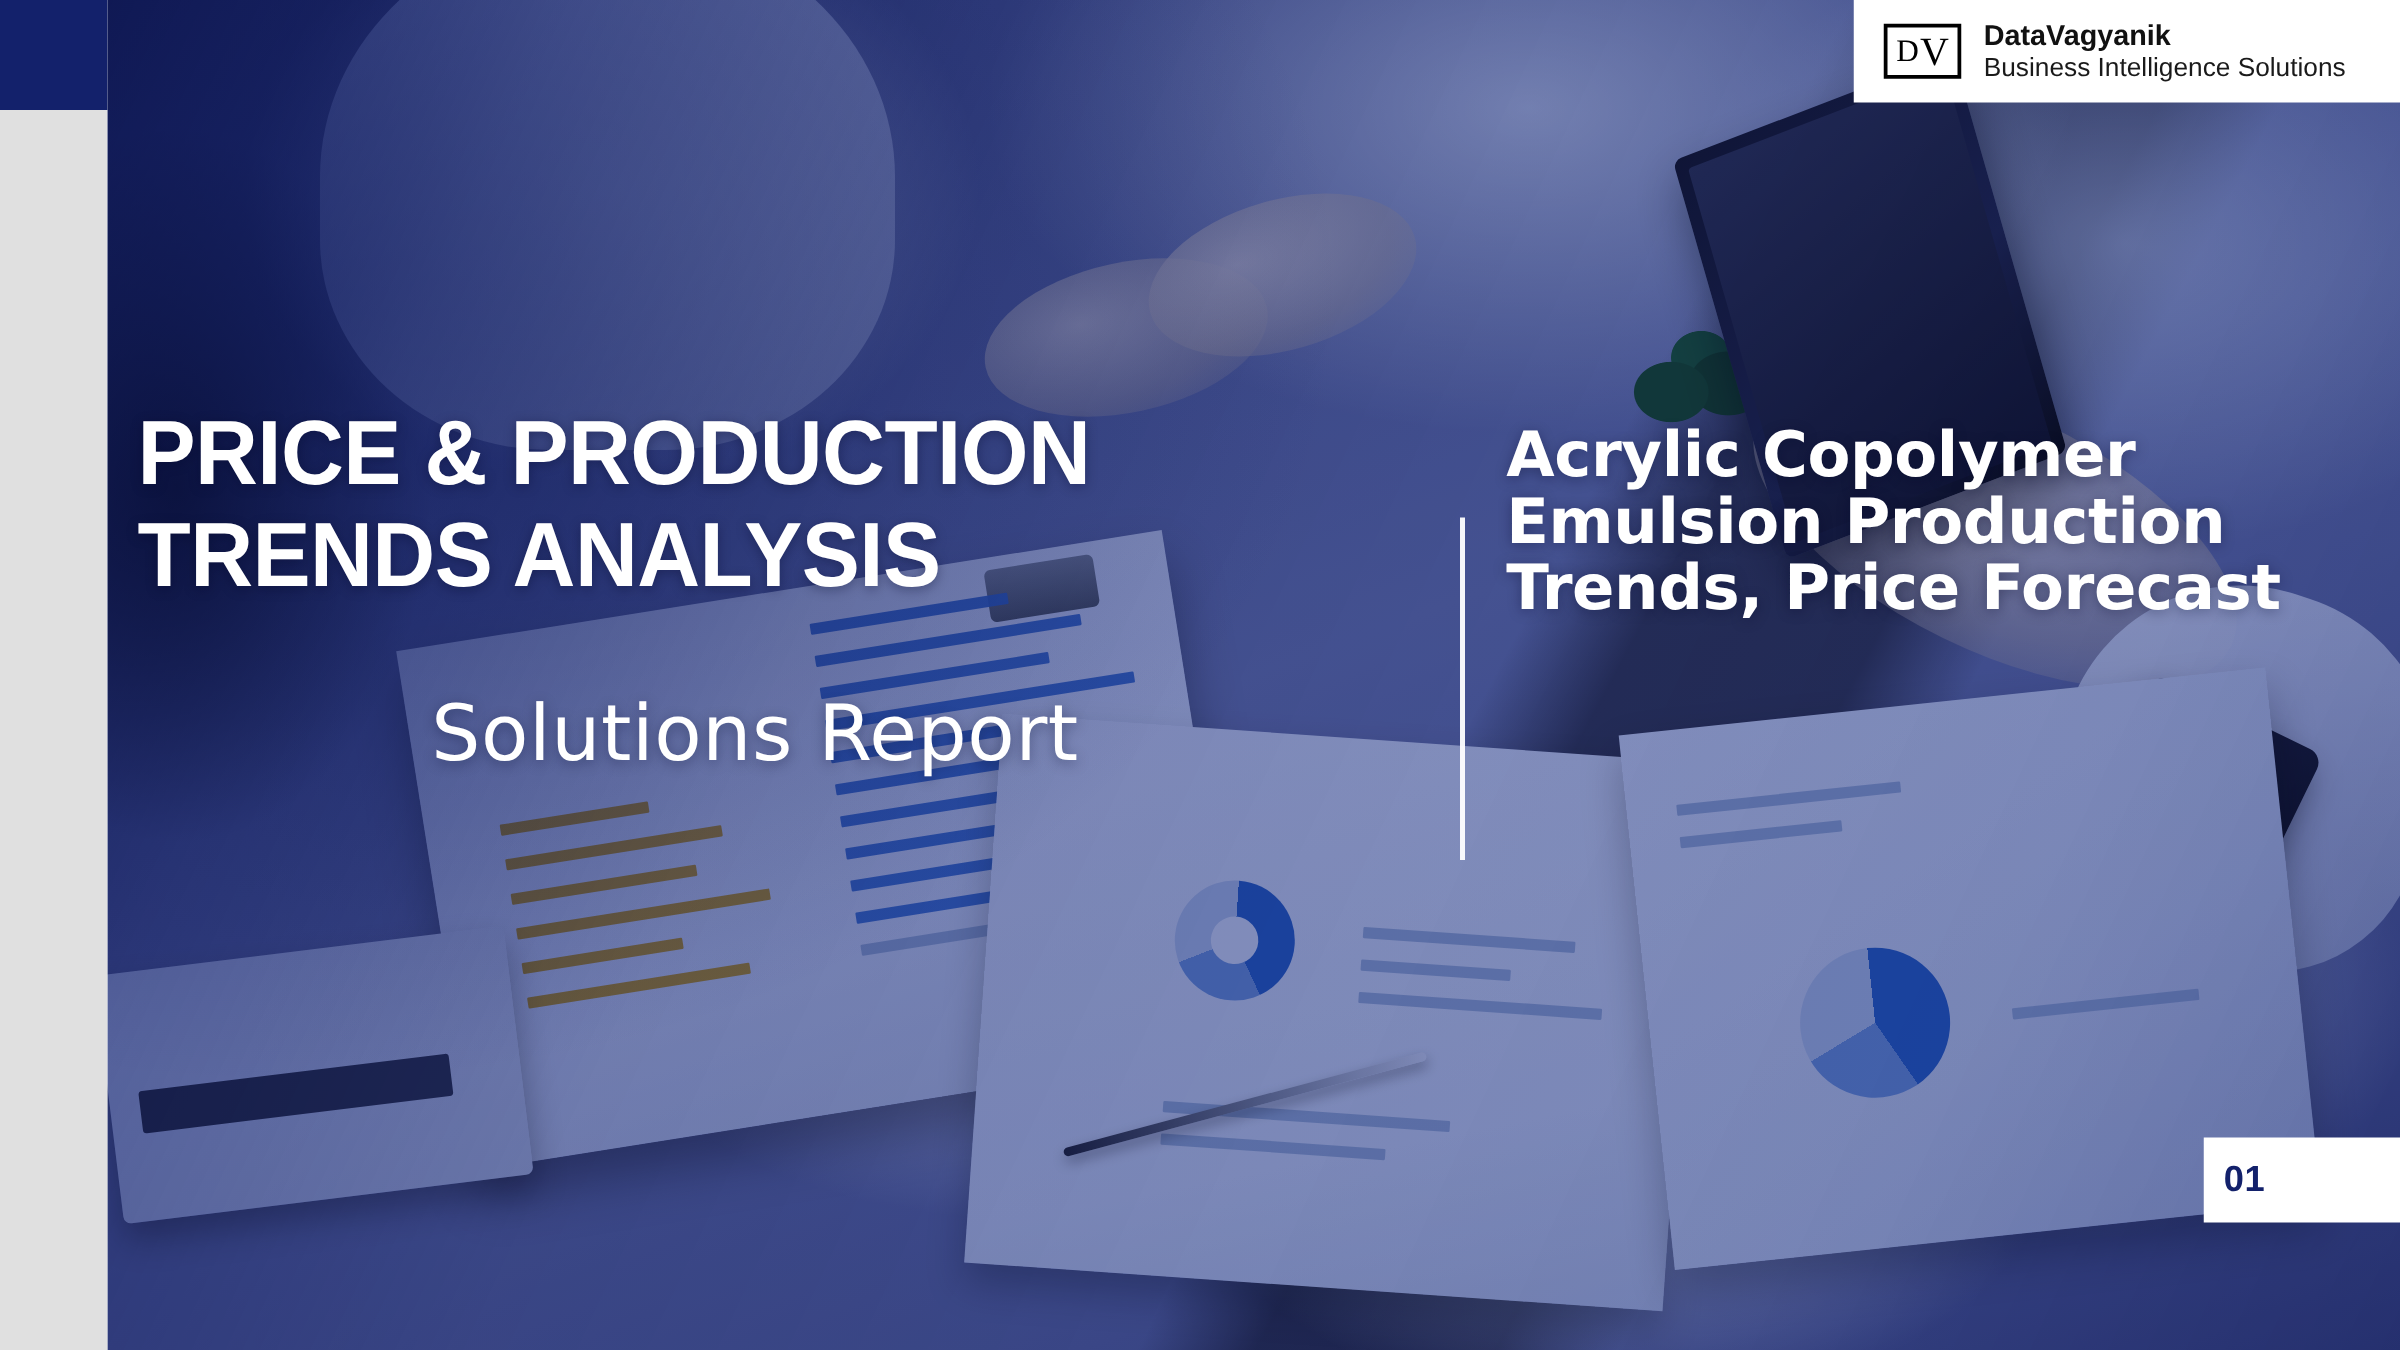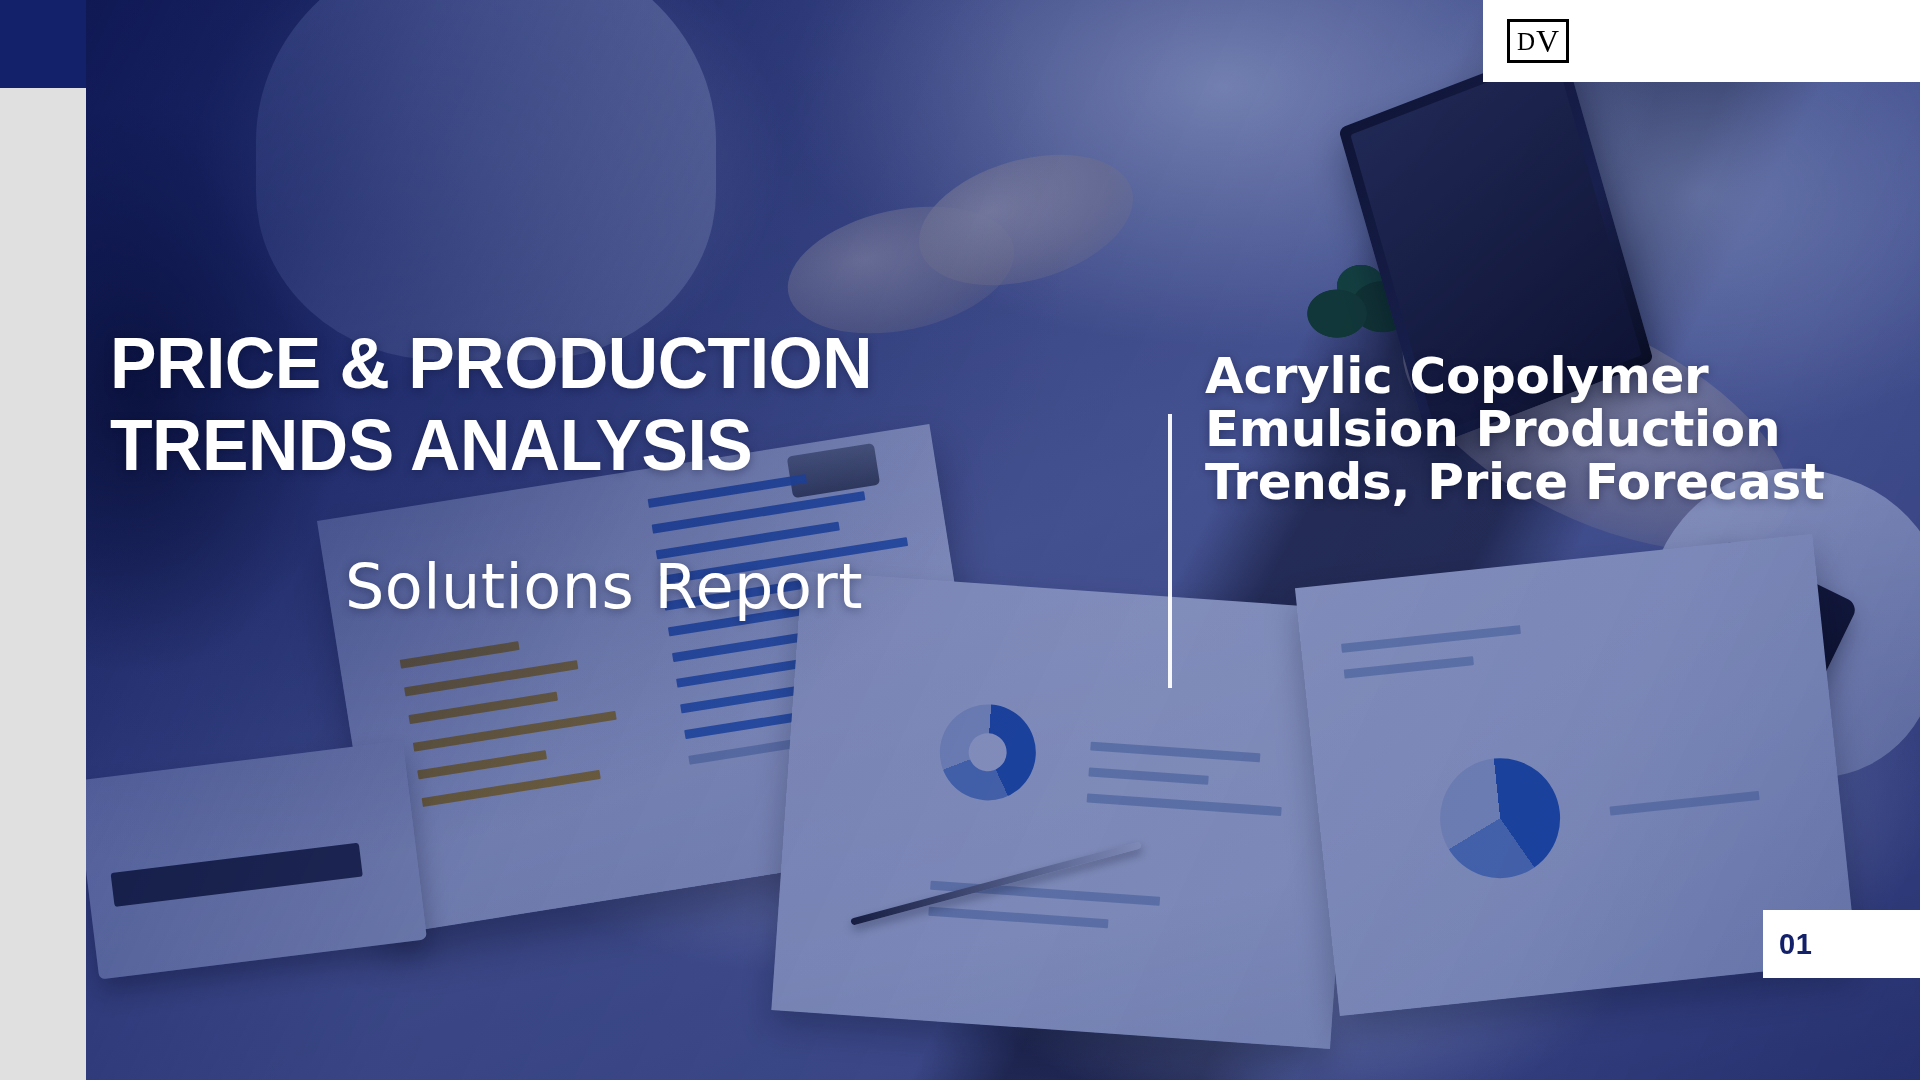--- a/index.html
+++ b/index.html
@@ -235,21 +235,20 @@
     position:absolute;
     left:1205px; top:338px;
     width:700px;
     color:#ffffff;
     font-family:"DejaVu Sans", sans-serif;
     font-weight:bold;
     font-size:50px;
     line-height:53px;
     letter-spacing:-.3px;
     text-shadow:0 2px 10px rgba(5,10,40,.35);
-    margin-top:12px;
   }
 
   
   .logo-badge {
     position:absolute;
     left:1483px; top:0;
     width:437px; height:82px;
     background:#ffffff;
     display:flex;
     align-items:center;
@@ -369,20 +368,24 @@
 
     <div class="divider"></div>
 
     <div class="side-title">Acrylic Copolymer Emulsion Production Trends, Price Forecast</div>
 
     <div class="logo-badge">
       <div class="logo-mark">
         <span class="d">D</span>
         <span class="v">V</span>
       </div>
+      <div class="logo-text">
+        <div class="logo-name">DataVagyanik</div>
+        <div class="logo-tag">Business Intelligence Solutions</div>
+      </div>
     </div>
 
     <div class="page-badge">
       <span class="page-num">01</span>
     </div>
 
   </div>
 </div>
 
 </body></html>

